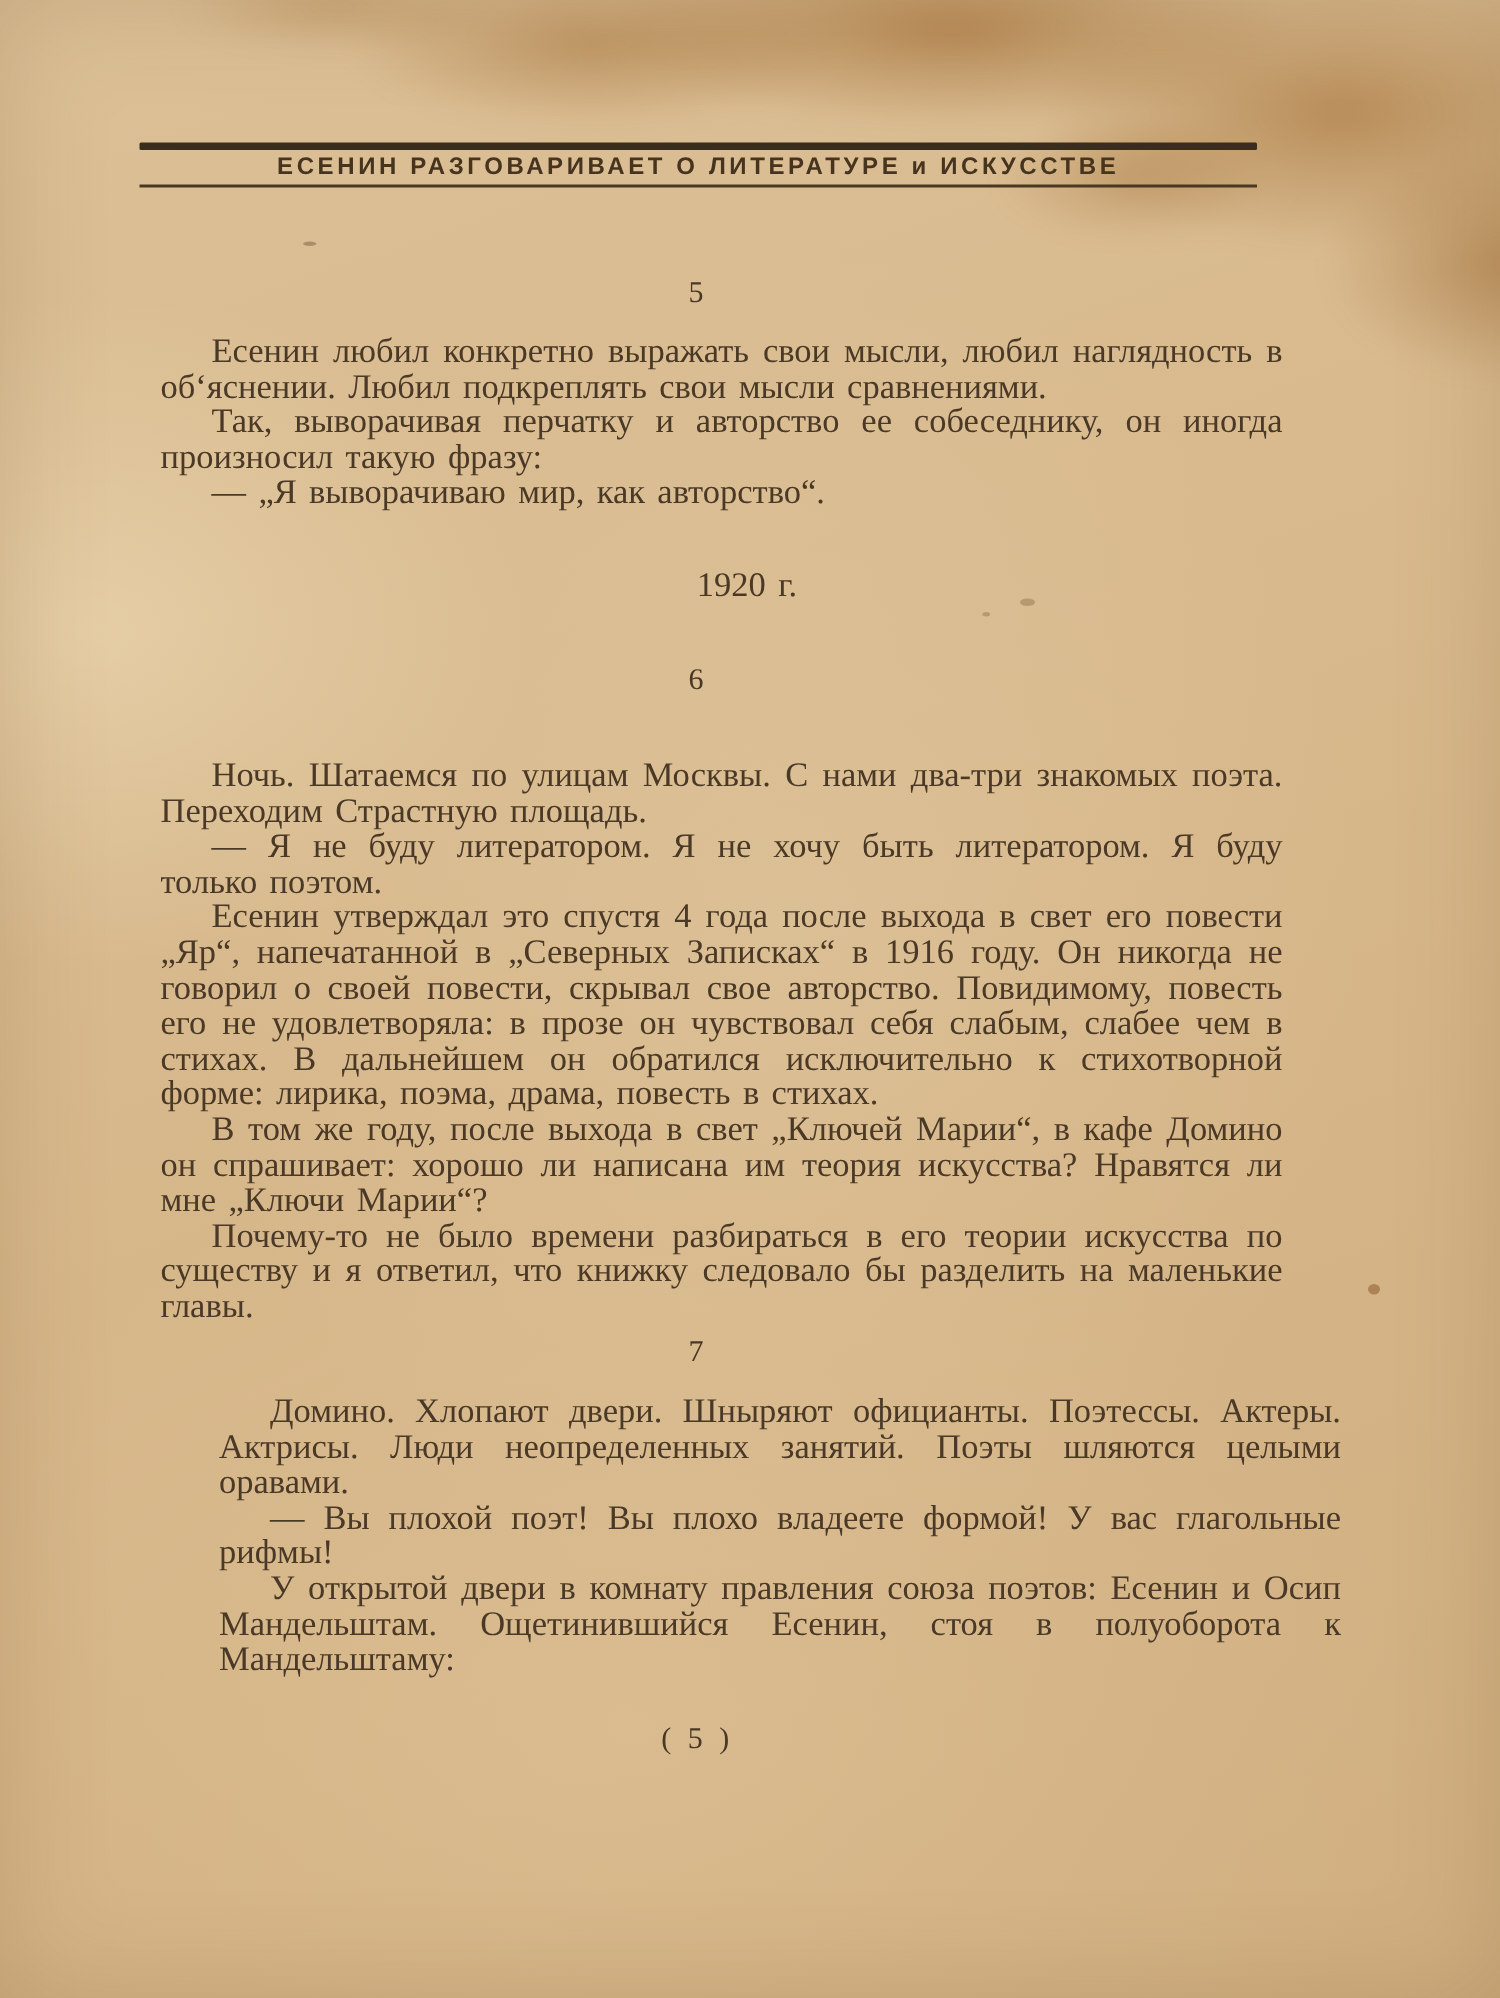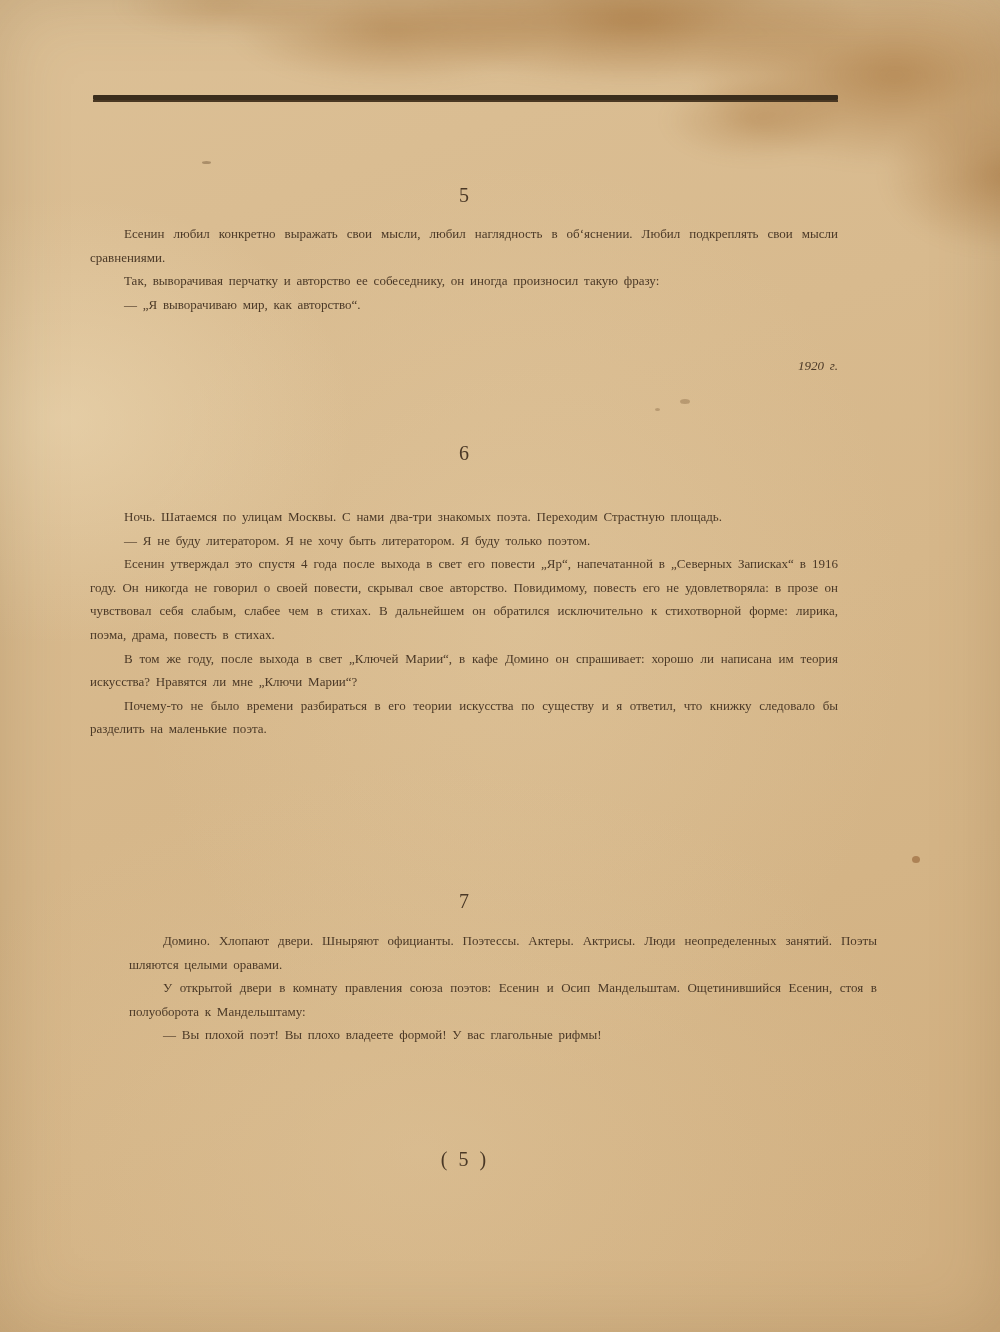--- a/index.html
+++ b/index.html
@@ -54,26 +54,26 @@
     color: #46341f;
   }
   .rule-bottom { height: 2px; background: #4a3823; }
 
   
   .section-number {
     position: absolute; left: 90px; width: 748px;
     text-align: center; font-size: 20px; color: #4a3826;
   }
   .body-col {
-    position: absolute; left: 90px; width: 748px;
-    font-size: 13px; line-height: 23.6px;
+    position: absolute; left: 107px; width: 748px;
+    font-size: 23px; line-height: 23.6px;
     color: #4b3927; text-align: justify;
   }
   .para { margin: 0; text-indent: 34px; word-spacing: 2.5px; }
-  .date-line { margin: 38px 0 0 0; text-indent: 34px; text-align: right; font-style: italic; }
+  .date-line { margin: 38px 0 0 0; text-indent: 34px; text-align: center; }
 
   #sec5-num  { top: 184px; }
   #sec5-body { top: 222px; }
   #sec6-num  { top: 442px; }
   #sec6-body { top: 481px; margin-top: 24px; }
   #sec7-num  { top: 890px; }
   #sec7-body { top: 929px; margin-left: 39px; }
 
   .page-footer {
     position: absolute; left: 90px; top: 1148px; width: 748px;
@@ -87,42 +87,43 @@
 <div class="page">
 
   <div class="stains"></div>
   <div class="speck speck-1"></div>
   <div class="speck speck-2"></div>
   <div class="speck speck-3"></div>
   <div class="speck speck-4"></div>
 
   <div class="page-header">
     <div class="rule-top"></div>
+    <div class="running-title">ЕСЕНИН РАЗГОВАРИВАЕТ О ЛИТЕРАТУРЕ и ИСКУССТВЕ</div>
     <div class="rule-bottom"></div>
   </div>
 
   <div class="section-number" id="sec5-num">5</div>
   <div class="body-col" id="sec5-body">
     <p class="para">Есенин любил конкретно выражать свои мысли, любил наглядность в об‘яснении. Любил подкреплять свои мысли сравнениями.</p>
     <p class="para">Так, выворачивая перчатку и авторство ее собеседнику, он иногда произносил такую фразу:</p>
     <p class="para">— „Я выворачиваю мир, как авторство“.</p>
     <p class="para date-line">1920 г.</p>
   </div>
 
   <div class="section-number" id="sec6-num">6</div>
   <div class="body-col" id="sec6-body">
     <p class="para">Ночь. Шатаемся по улицам Москвы. С нами два-три знакомых поэта. Переходим Страстную площадь.</p>
     <p class="para">— Я не буду литератором. Я не хочу быть литератором. Я буду только поэтом.</p>
     <p class="para">Есенин утверждал это спустя 4 года после выхода в свет его повести „Яр“, напечатанной в „Северных Записках“ в 1916 году. Он никогда не говорил о своей повести, скрывал свое авторство. Повидимому, повесть его не удовлетворяла: в прозе он чувствовал себя слабым, слабее чем в стихах. В дальнейшем он обратился исключительно к стихотворной форме: лирика, поэма, драма, повесть в стихах.</p>
     <p class="para">В том же году, после выхода в свет „Ключей Марии“, в кафе Домино он спрашивает: хорошо ли написана им теория искусства? Нравятся ли мне „Ключи Марии“?</p>
-    <p class="para">Почему-то не было времени разбираться в его теории искусства по существу и я ответил, что книжку следовало бы разделить на маленькие поэта.</p>
+    <p class="para">Почему-то не было времени разбираться в его теории искусства по существу и я ответил, что книжку следовало бы разделить на маленькие главы.</p>
   </div>
 
   <div class="section-number" id="sec7-num">7</div>
   <div class="body-col" id="sec7-body">
     <p class="para">Домино. Хлопают двери. Шныряют официанты. Поэтессы. Актеры. Актрисы. Люди неопределенных занятий. Поэты шляются целыми оравами.</p>
+    <p class="para">— Вы плохой поэт! Вы плохо владеете формой! У вас глагольные рифмы!</p>
     <p class="para">У открытой двери в комнату правления союза поэтов: Есенин и Осип Мандельштам. Ощетинившийся Есенин, стоя в полуоборота к Мандельштаму:</p>
-    <p class="para">— Вы плохой поэт! Вы плохо владеете формой! У вас глагольные рифмы!</p>
   </div>
 
   <div class="page-footer">( 5 )</div>
 
 </div>
 
 </body></html>

